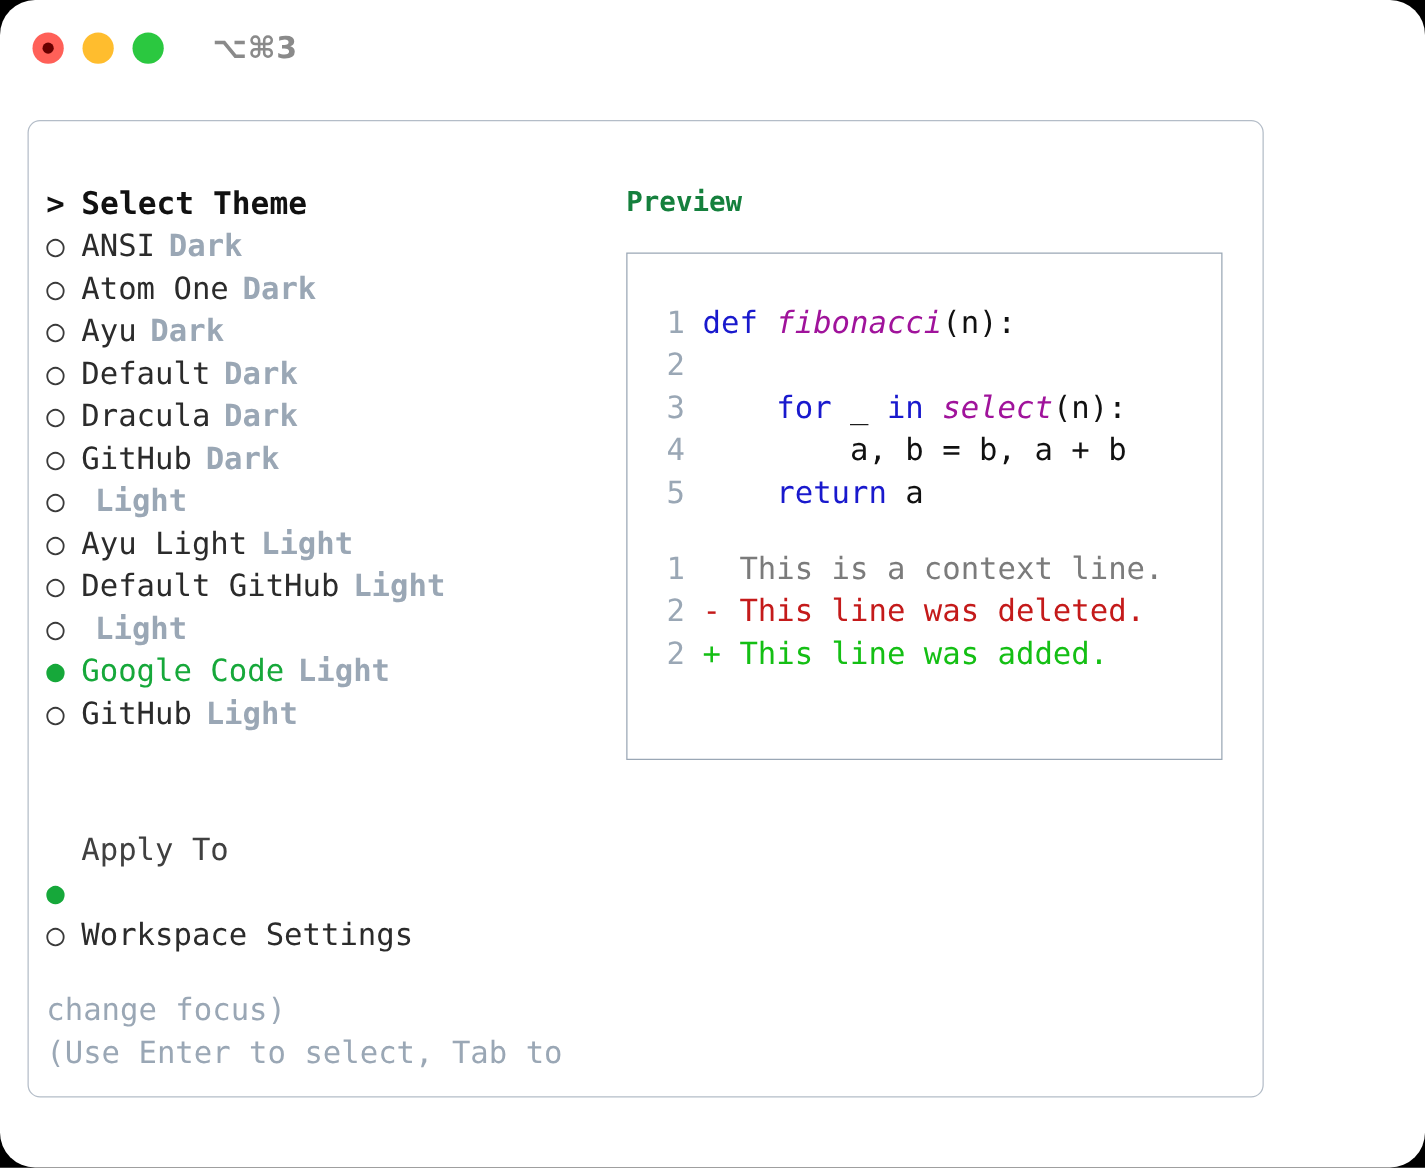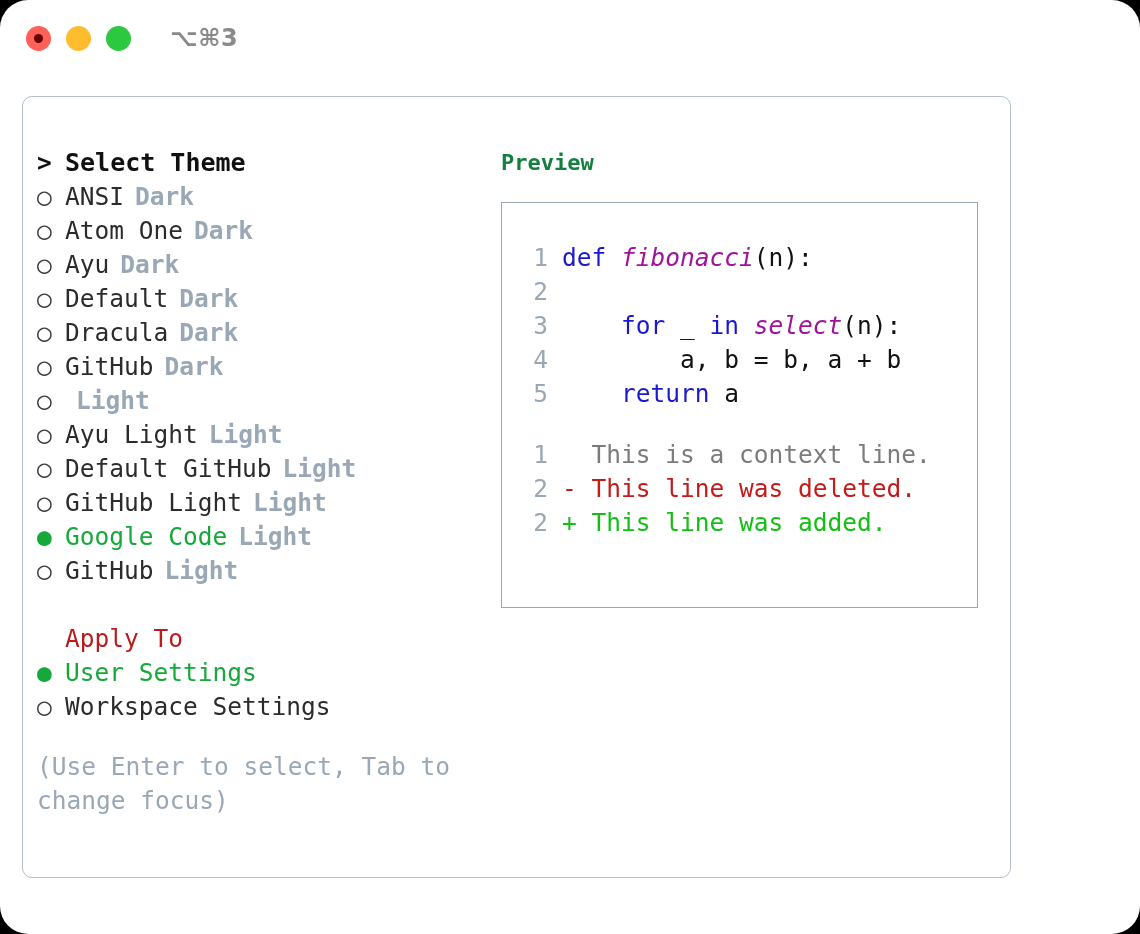--- a/index.html
+++ b/index.html
@@ -107,22 +107,23 @@
   }
   #select-theme-header .marker { color: #111111; font-weight: bold; }
 
   .theme-name  { color: #2b2b2b; }
   .theme-name.selected { color: #16a83a; }
   .theme-kind  { color: #9aa7b5; margin-left: 11px; font-weight: bold; }
 
   .spacer-row { height: 34px; }
 
   #apply-to-header {
-    color: #b91c1c;
-    font-size: 24.5px;
+    color: #404040;
+    font-size: 24.5px;
+    margin-top: 41px;
   }
   #apply-to-header .marker { color: transparent; }
 
   .apply-name { color: #2b2b2b; }
   .apply-name.selected { color: #16a83a; }
 
   #hint-block {
     margin-top: 26px;
     width: 420px;
     color: #9aa7b5;
@@ -254,21 +255,20 @@
             <span class="theme-name">Ayu Light</span>
             <span class="theme-kind">Light</span>
           </div>
           <div class="list-line">
             <span class="marker">○</span>
             <span class="theme-name">Default GitHub</span>
             <span class="theme-kind">Light</span>
           </div>
           <div class="list-line">
             <span class="marker">○</span>
-            <span class="theme-name">GitHub Light</span>
             <span class="theme-kind">Light</span>
           </div>
           <div class="list-line">
             <span class="marker sel">●</span>
             <span class="theme-name selected">Google Code</span>
             <span class="theme-kind">Light</span>
           </div>
           <div class="list-line">
             <span class="marker">○</span>
             <span class="theme-name">GitHub</span>
@@ -279,31 +279,30 @@
       <div class="spacer-row"></div>
 
       <div class="list-line" id="apply-to-header">
         <span class="marker">&nbsp;</span>
         <span>Apply To</span>
       </div>
 
       <div id="apply-to-list">
           <div class="list-line">
             <span class="marker sel">●</span>
-            <span class="apply-name selected">User Settings</span>
           </div>
           <div class="list-line">
             <span class="marker">○</span>
             <span class="apply-name">Workspace Settings</span>
           </div>
         </div>
 
       <div id="hint-block">
+        <div>change focus)</div>
         <div>(Use Enter to select, Tab to</div>
-        <div>change focus)</div>
       </div>
     </div>
 
     <div id="preview-pane">
       <div id="preview-title">Preview</div>
       <div id="preview-box">
         <div class="code-area" id="code-area">
             <div class="code-line"><span class="gutter">1</span><span class="code-text"><span class="tok-kw">def</span><span class="tok-txt"> </span><span class="tok-fn">fibonacci</span><span class="tok-txt">(n):</span></span></div>
             <div class="code-line"><span class="gutter">2</span></div>
             <div class="code-line"><span class="gutter">3</span><span class="code-text"><span class="tok-txt">    </span><span class="tok-kw">for</span><span class="tok-txt"> _ </span><span class="tok-kw">in</span><span class="tok-txt"> </span><span class="tok-fn">select</span><span class="tok-txt">(n):</span></span></div>

